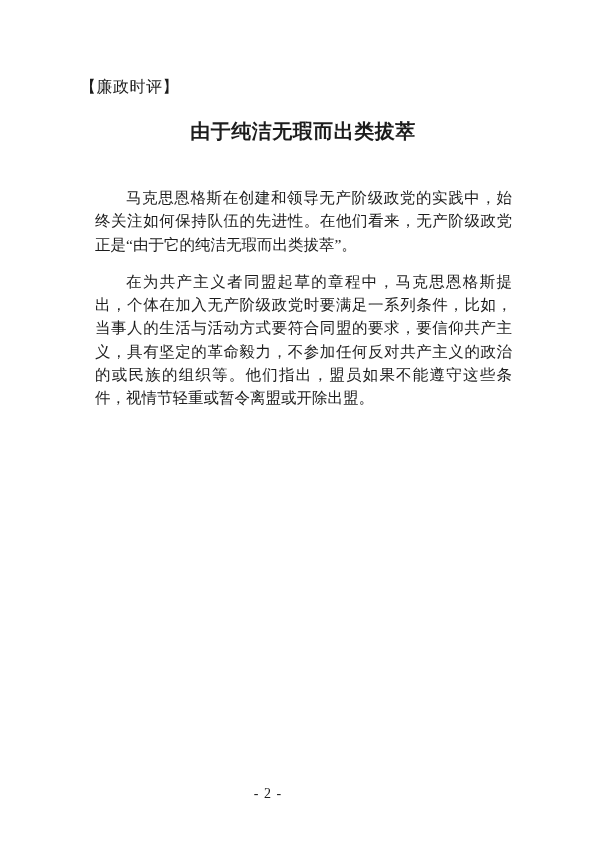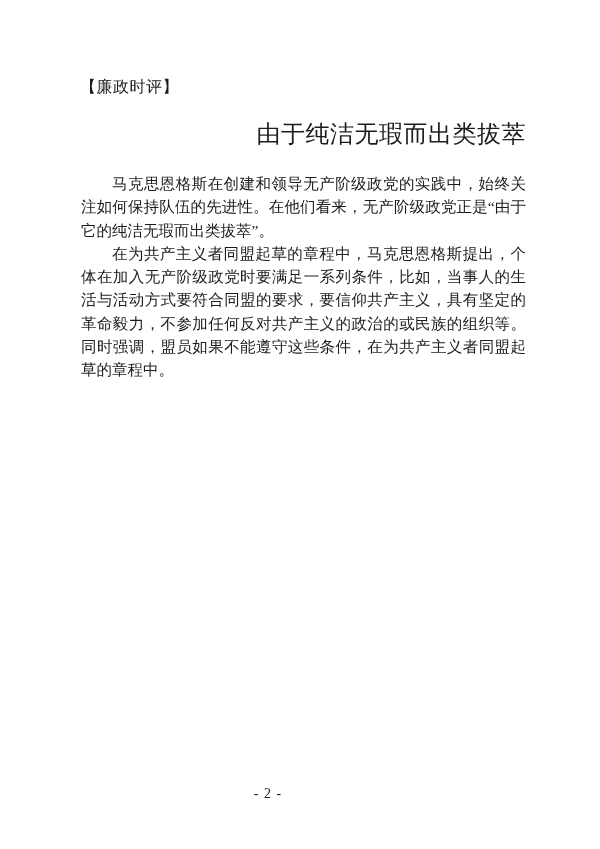--- a/index.html
+++ b/index.html
@@ -23,37 +23,37 @@
     font-size: 16px;
     line-height: 20px;
     letter-spacing: 0.5px;
     white-space: nowrap;
   }
   .article-title {
     position: absolute;
     left: 80px;
     width: 446px;
     top: 118px;
-    text-align: right;
-    font-size: 24px;
-    font-weight: normal;
+    text-align: center;
+    font-size: 20px;
+    font-weight: bold;
     letter-spacing: 0.5px;
   }
   .article-body {
     position: absolute;
     left: 81px;
     top: 172px;
     width: 445px;
     font-size: 15.5px;
     line-height: 23.3px;
     text-align: justify;
     text-justify: inter-ideograph;
   }
   .article-body p {
-    margin: 0;
+    margin: 14px;
     padding: 0;
     text-indent: 2em;
     word-break: break-all;
   }
   .page-number {
     position: absolute;
     left: 0;
     top: 786px;
     width: 100%;
     text-align: center;
@@ -65,18 +65,18 @@
 <body>
 
 <div class="page">
 
   <div class="section-tag">【廉政时评】</div>
 
   <div class="article-title">由于纯洁无瑕而出类拔萃</div>
 
   <div class="article-body">
     <p>马克思恩格斯在创建和领导无产阶级政党的实践中，始终关注如何保持队伍的先进性。在他们看来，无产阶级政党正是“由于它的纯洁无瑕而出类拔萃”。</p>
-    <p>在为共产主义者同盟起草的章程中，马克思恩格斯提出，个体在加入无产阶级政党时要满足一系列条件，比如，当事人的生活与活动方式要符合同盟的要求，要信仰共产主义，具有坚定的革命毅力，不参加任何反对共产主义的政治的或民族的组织等。同时强调，盟员如果不能遵守这些条件，在为共产主义者同盟起草的章程中。</p>
+    <p>在为共产主义者同盟起草的章程中，马克思恩格斯提出，个体在加入无产阶级政党时要满足一系列条件，比如，当事人的生活与活动方式要符合同盟的要求，要信仰共产主义，具有坚定的革命毅力，不参加任何反对共产主义的政治的或民族的组织等。他们指出，盟员如果不能遵守这些条件，视情节轻重或暂令离盟或开除出盟。</p>
   </div>
 
   <div class="page-number">- 2 -</div>
 
 </div>
 
 </body></html>

